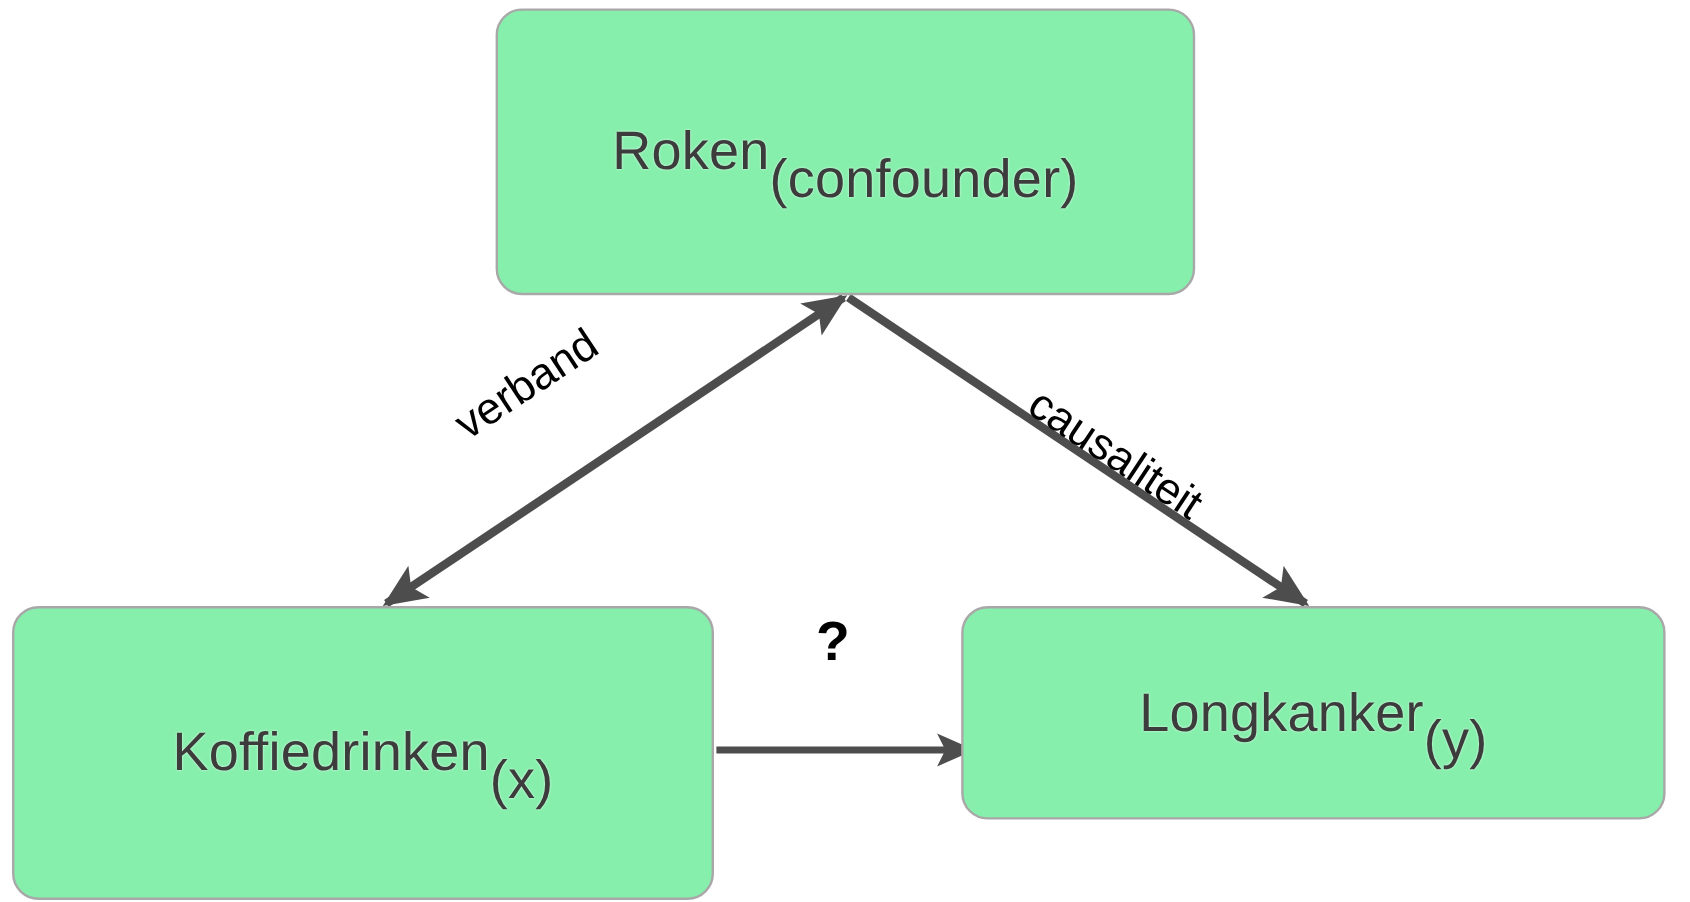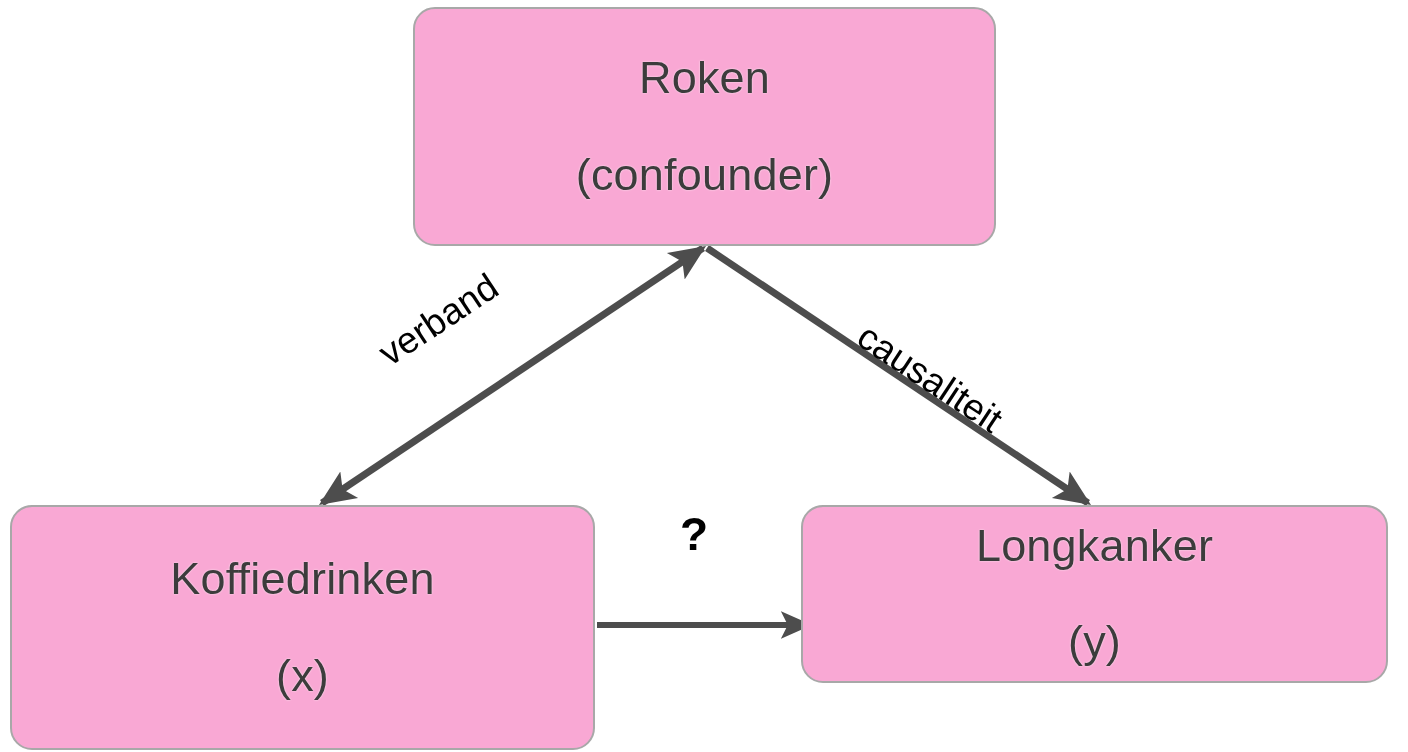--- a/index.html
+++ b/index.html
@@ -16,25 +16,24 @@
     width: 1408px;
     height: 752px;
     background: #ffffff;
     overflow: hidden;
   }
 
   
   .node {
     position: absolute;
     box-sizing: border-box;
-    background: #f9a8d4;
+    background: #86efac;
     border: 2px solid #a8a8a8;
     border-radius: 22px;
     display: flex;
-    flex-direction: column;
     align-items: center;
     justify-content: center;
     color: #3c3c3c;
     text-align: center;
     line-height: 1.12;
     letter-spacing: 0.2px;
     text-shadow: 0 0 2px rgba(255,255,255,0.85);
     z-index: 3;
   }
   .node .line1 { font-size: 45px; font-weight: 400; }

